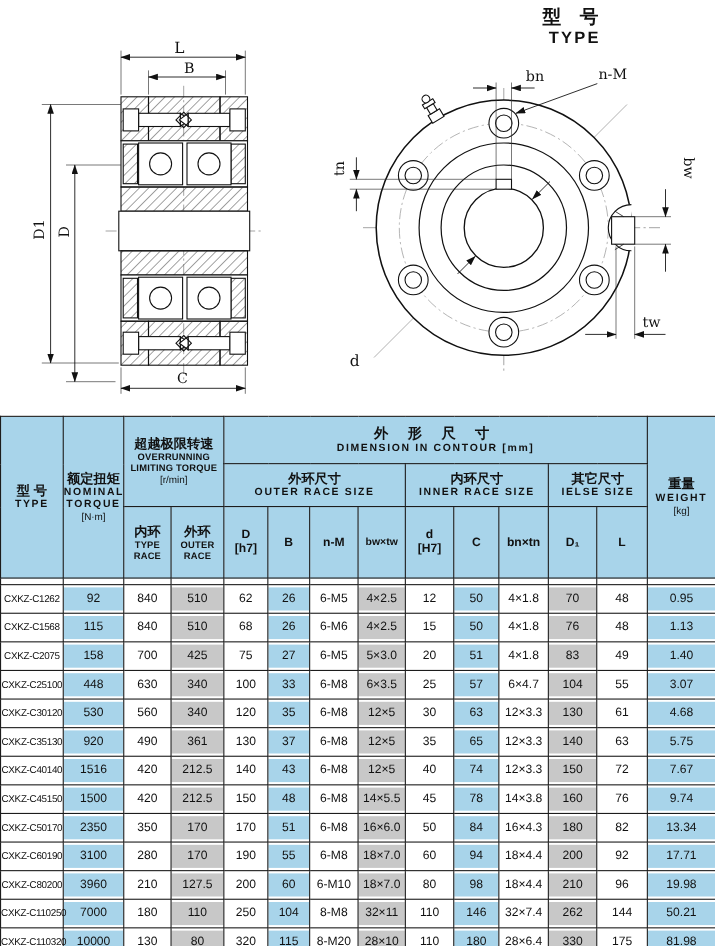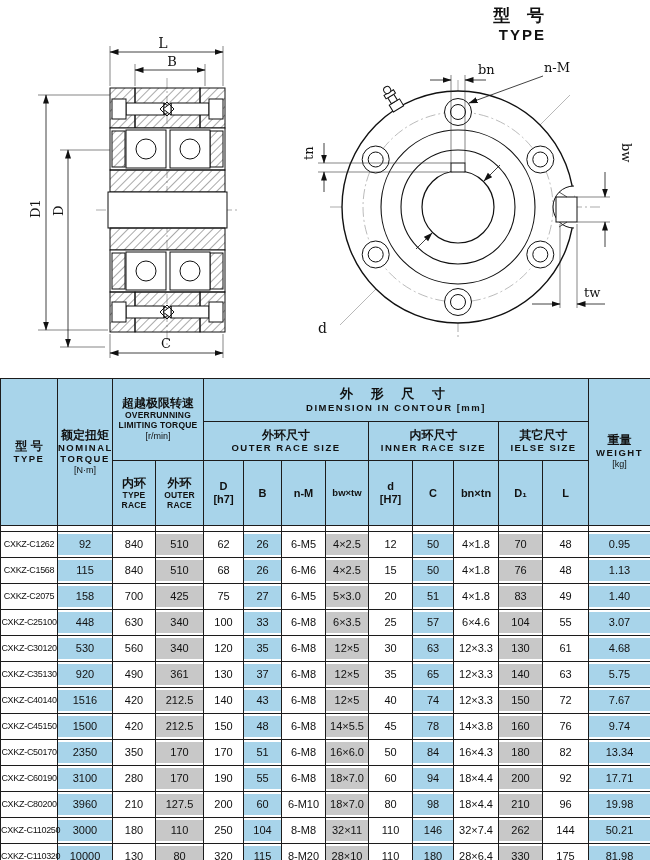--- a/index.html
+++ b/index.html
@@ -482,21 +482,21 @@
             <td class="c-gray">
               <div class="box">6×3.5</div>
             </td>
             <td class="c-white">
               <div class="box">25</div>
             </td>
             <td class="c-blue">
               <div class="box">57</div>
             </td>
             <td class="c-white">
-              <div class="box">6×4.6</div>
+              <div class="box">6×4.7</div>
             </td>
             <td class="c-gray">
               <div class="box">104</div>
             </td>
             <td class="c-white">
               <div class="box">55</div>
             </td>
             <td class="c-blue">
               <div class="box">3.07</div>
             </td>
@@ -807,21 +807,21 @@
             </td>
             <td class="c-blue">
               <div class="box">19.98</div>
             </td>
           </tr>
           <tr>
             <td class="c-white model">
               <div class="box">CXKZ-C110250</div>
             </td>
             <td class="c-blue">
-              <div class="box">3000</div>
+              <div class="box">7000</div>
             </td>
             <td class="c-white">
               <div class="box">180</div>
             </td>
             <td class="c-gray">
               <div class="box">110</div>
             </td>
             <td class="c-white">
               <div class="box">250</div>
             </td>

